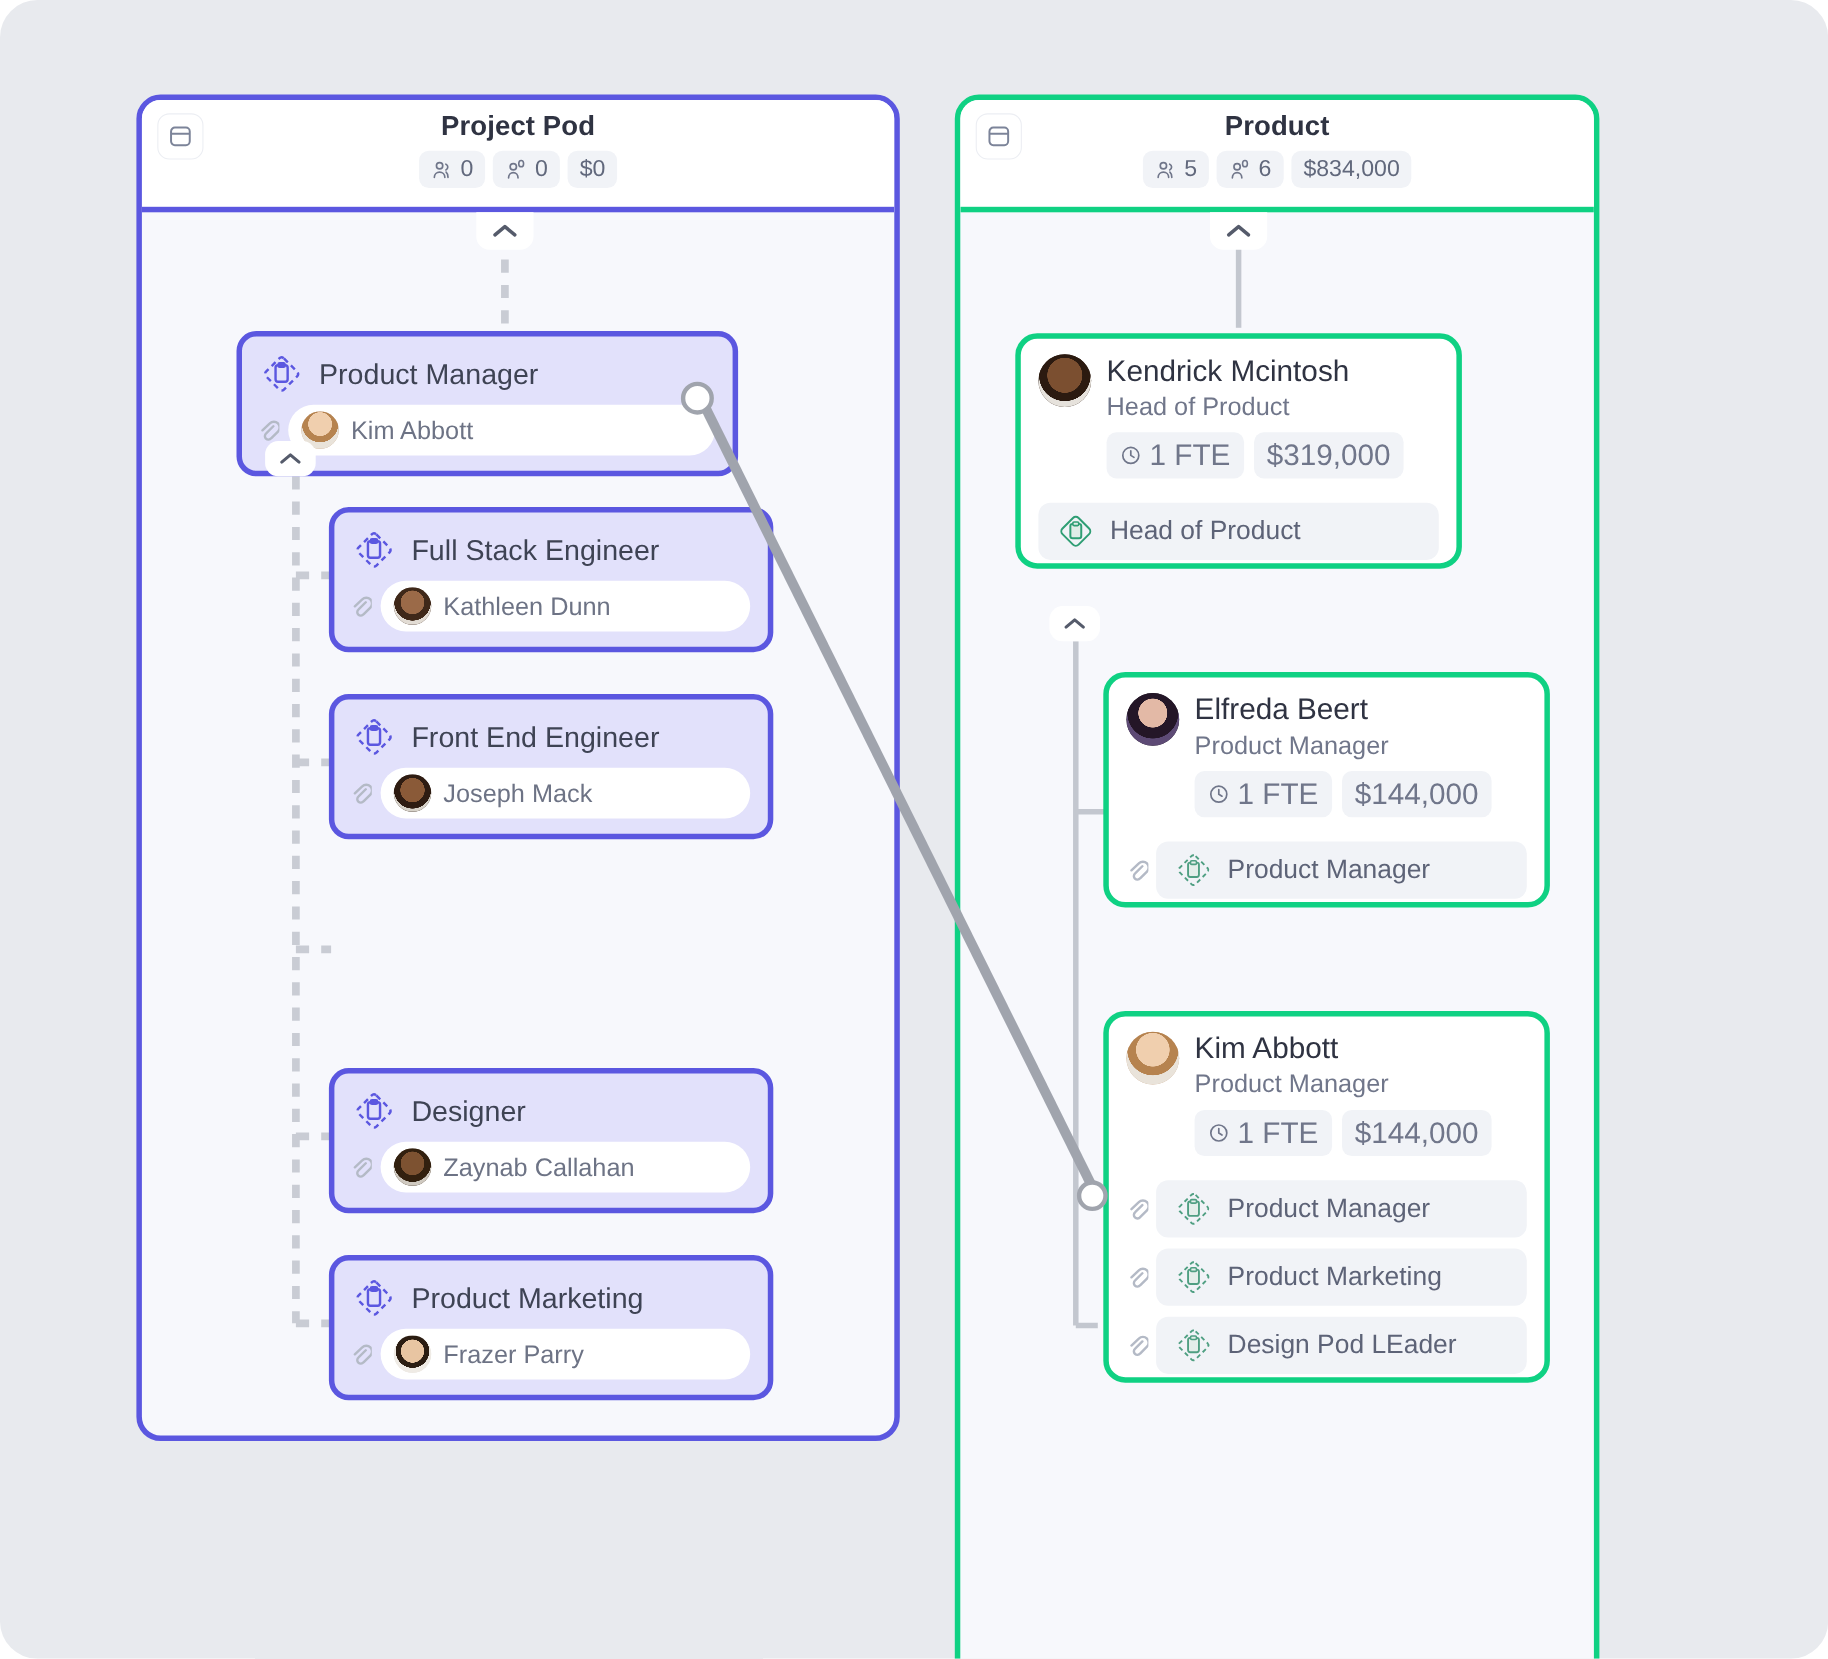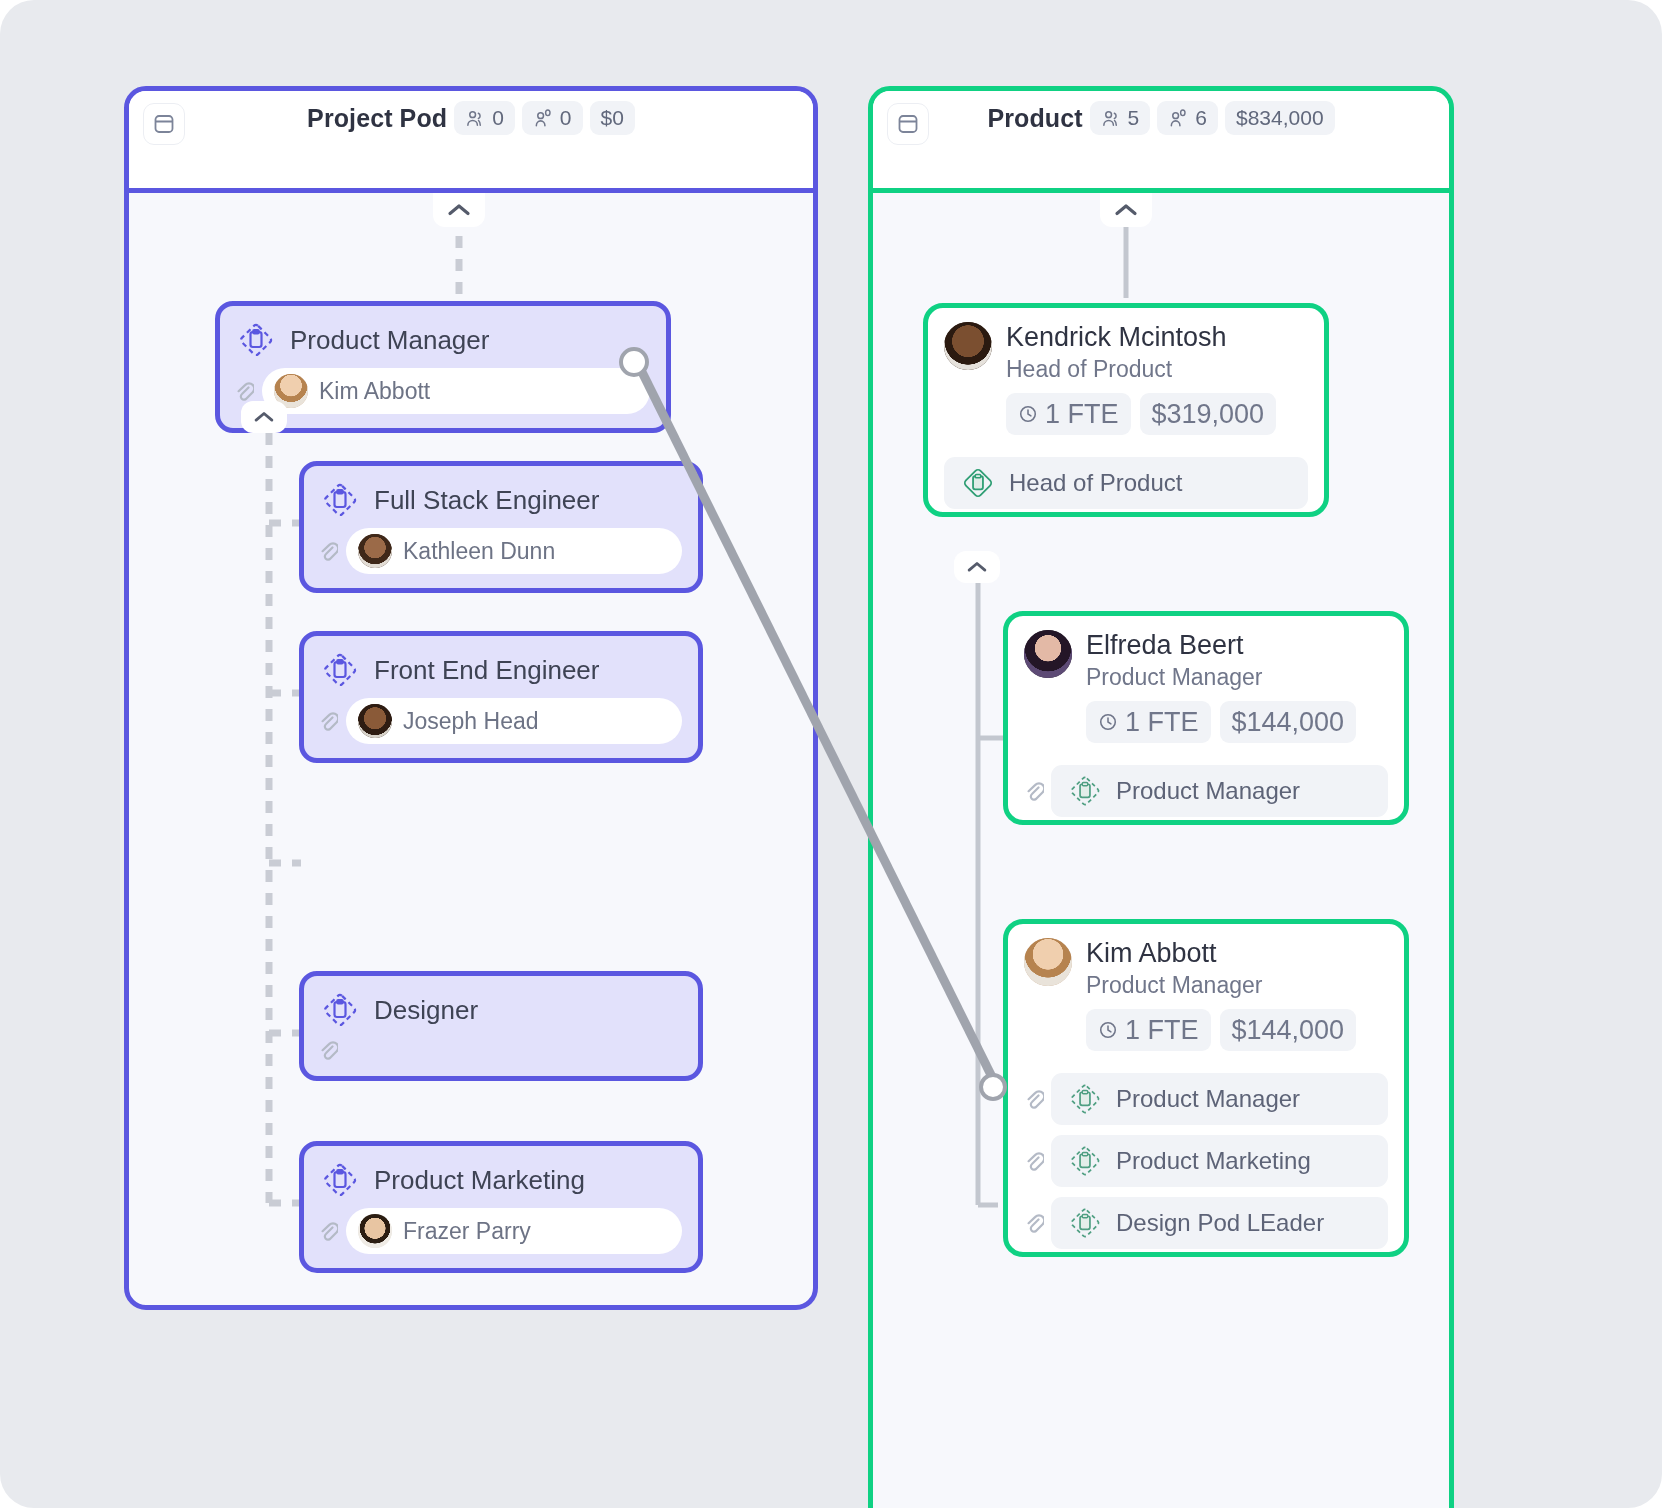--- a/index.html
+++ b/index.html
@@ -47,21 +47,21 @@
     height: 42px;
     border-radius: 11px;
     background: #ffffff;
     border: 1.5px solid #eceef3;
     display: flex;
     align-items: center;
     justify-content: center;
   }
   .panel-head-center {
     display: flex;
-    flex-direction: row;
+    flex-direction: column;
     align-items: center;
     gap: 7px;
   }
   .panel-title {
     font-size: 25px;
     font-weight: bold;
     color: #2f3342;
     letter-spacing: .1px;
   }
   .panel-stats { display: flex; gap: 7px; align-items: center; }
@@ -324,21 +324,21 @@
         <div class="assignee-row">
           <span>
             <svg width="20" height="24" viewBox="0 0 20 24">
                 <path d="M14.5 8.5 8 15a3.2 3.2 0 1 0 4.5 4.5l6.2-6.2a5.2 5.2 0 1 0-7.4-7.4L4.6 12.2" fill="none" stroke="#b4bac6" stroke-width="2.2" stroke-linecap="round"></path>
               </svg>
           </span>
           <div class="assignee-pill">
             <span class="avatar" style="width:34px;height:34px;background:#2d1b11;">
               <i style="left:0;top:0;width:34px;height:34px;background:radial-gradient(circle at 50% 42%, #8a5a38 0 42%, #2e1c12 43% 64%, #d7d2c9 65% 100%);"></i>
             </span>
-            <span class="assignee-name">Joseph Head</span>
+            <span class="assignee-name">Joseph Mack</span>
           </div>
         </div>
       </div>
 
 
       <div class="role-card" style="left:170px; top:778px; width:404px;">
         <div class="role-head">
           <span>
             <svg width="40" height="40" viewBox="0 0 40 40">
               <rect x="8.5" y="8.5" width="23" height="23" rx="3" transform="rotate(45 20 20)" fill="none" stroke="#5b57e0" stroke-width="2.2" stroke-dasharray="5 4"></rect>
@@ -347,20 +347,26 @@
             </svg>
           </span>
           <span class="role-title">Designer</span>
         </div>
         <div class="assignee-row">
           <span>
             <svg width="20" height="24" viewBox="0 0 20 24">
                 <path d="M14.5 8.5 8 15a3.2 3.2 0 1 0 4.5 4.5l6.2-6.2a5.2 5.2 0 1 0-7.4-7.4L4.6 12.2" fill="none" stroke="#b4bac6" stroke-width="2.2" stroke-linecap="round"></path>
               </svg>
           </span>
+          <div class="assignee-pill">
+            <span class="avatar" style="width:34px;height:34px;background:#32200f;">
+              <i style="left:0;top:0;width:34px;height:34px;background:radial-gradient(circle at 50% 40%, #7d5231 0 40%, #32200f 41% 63%, #cfc9c0 64% 100%);"></i>
+            </span>
+            <span class="assignee-name">Zaynab Callahan</span>
+          </div>
         </div>
       </div>
 
       <div class="role-card" style="left:170px; top:948px; width:404px;">
         <div class="role-head">
           <span>
             <svg width="40" height="40" viewBox="0 0 40 40">
               <rect x="8.5" y="8.5" width="23" height="23" rx="3" transform="rotate(45 20 20)" fill="none" stroke="#5b57e0" stroke-width="2.2" stroke-dasharray="5 4"></rect>
               <rect x="14.5" y="12" width="11" height="15" rx="2.2" fill="none" stroke="#5b57e0" stroke-width="2.2"></rect>
               <rect x="17" y="10" width="6" height="3.6" rx="1.2" fill="none" stroke="#5b57e0" stroke-width="1.8"></rect>

